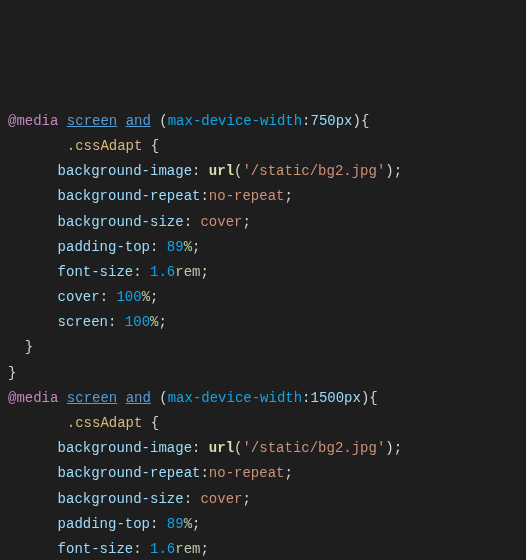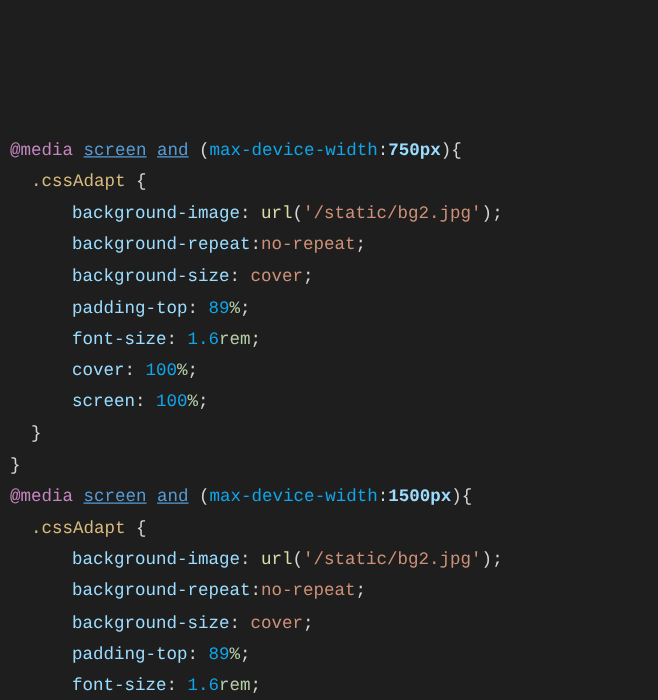--- a/index.html
+++ b/index.html
@@ -7,28 +7,28 @@
     padding: 8px 0 0 8px;
     background: #1e1e1e;
     font-family: Consolas, 'Courier New', monospace;
     font-size: 14px;
     line-height: 1.8;
     color: #d4d4d4;
     white-space: pre;
   }
   .at-rule { color: #c586c0; }
   .media-word { color: #569cd6; text-decoration: underline; }
-  .media-feat { color: #9cdcfe; font-weight: bold; }
+  .media-feat { color: #9cdcfe; }
   .feature-val { color: #0ea5e9; }
   .paren { color: #d4d4d4; }
   .brace { color: #d4d4d4; }
-  .selector { color: #d7ba7d; }
+  .selector { color: #d7ba7d; margin-left: 42px; }
   .prop { color: #9cdcfe; padding-left: 16px; }
   .colon { color: #d4d4d4; }
-  .func { color: #dcdcaa; }
+  .func { color: #dcdcaa; font-weight: bold; }
   .string { color: #ce9178; }
   .keyword-val { color: #ce9178; }
   .num { color: #0ea5e9; }
   .unit { color: #b5cea8; }
   .semi { color: #d4d4d4; }
 </style>
 </head>
 <body>
 
 

